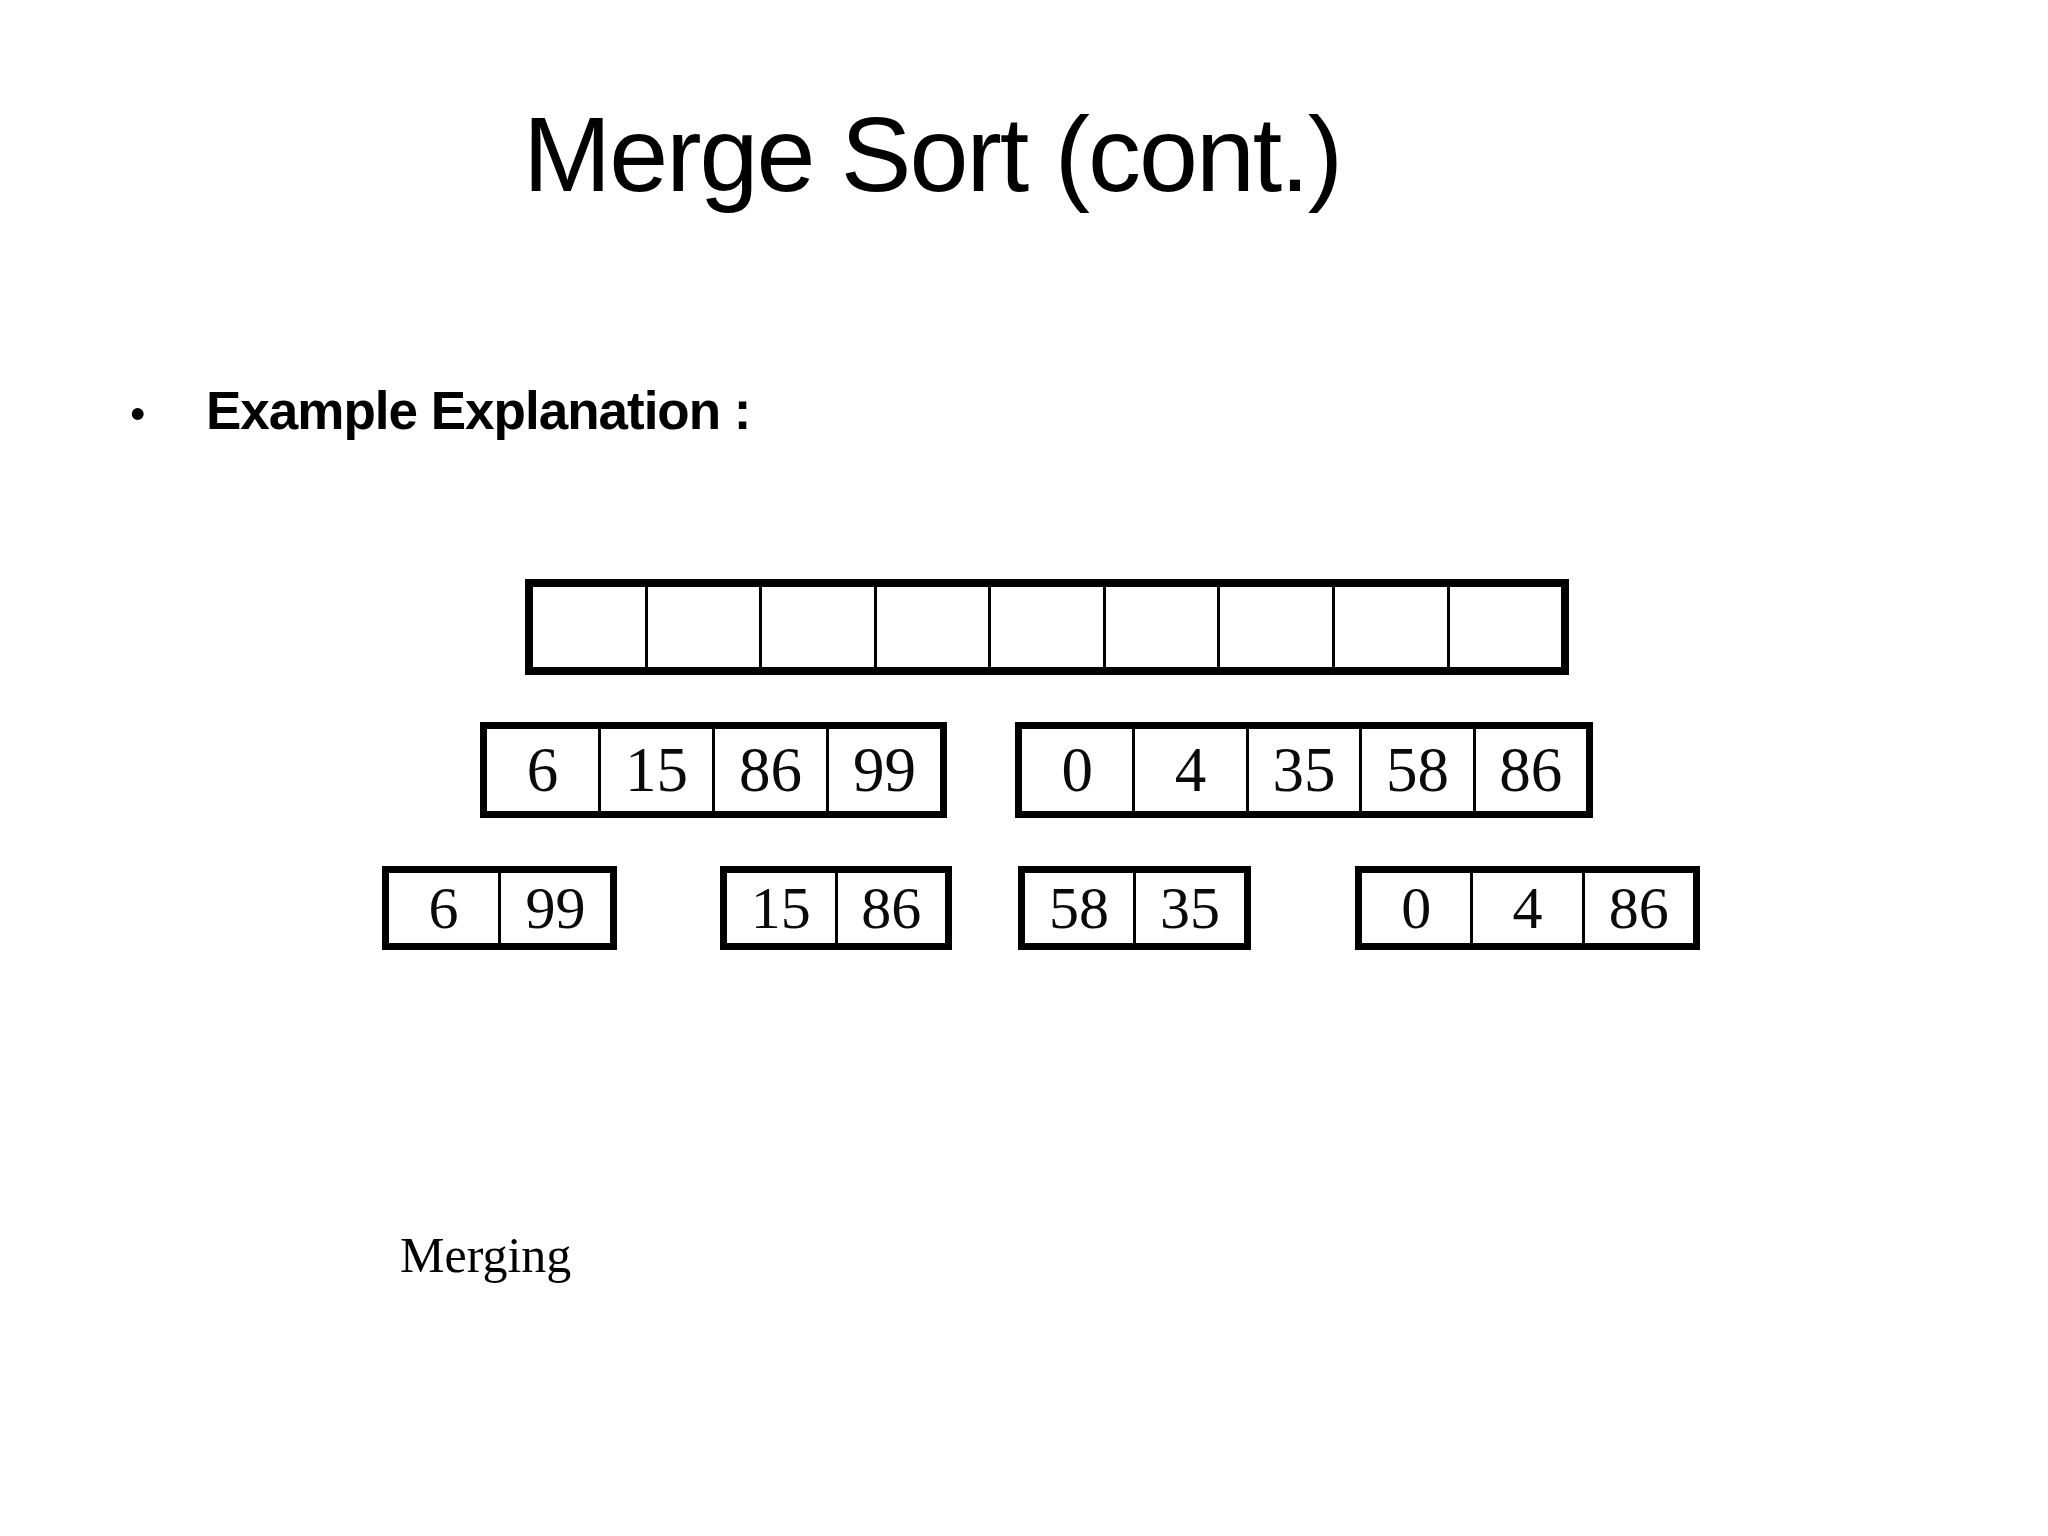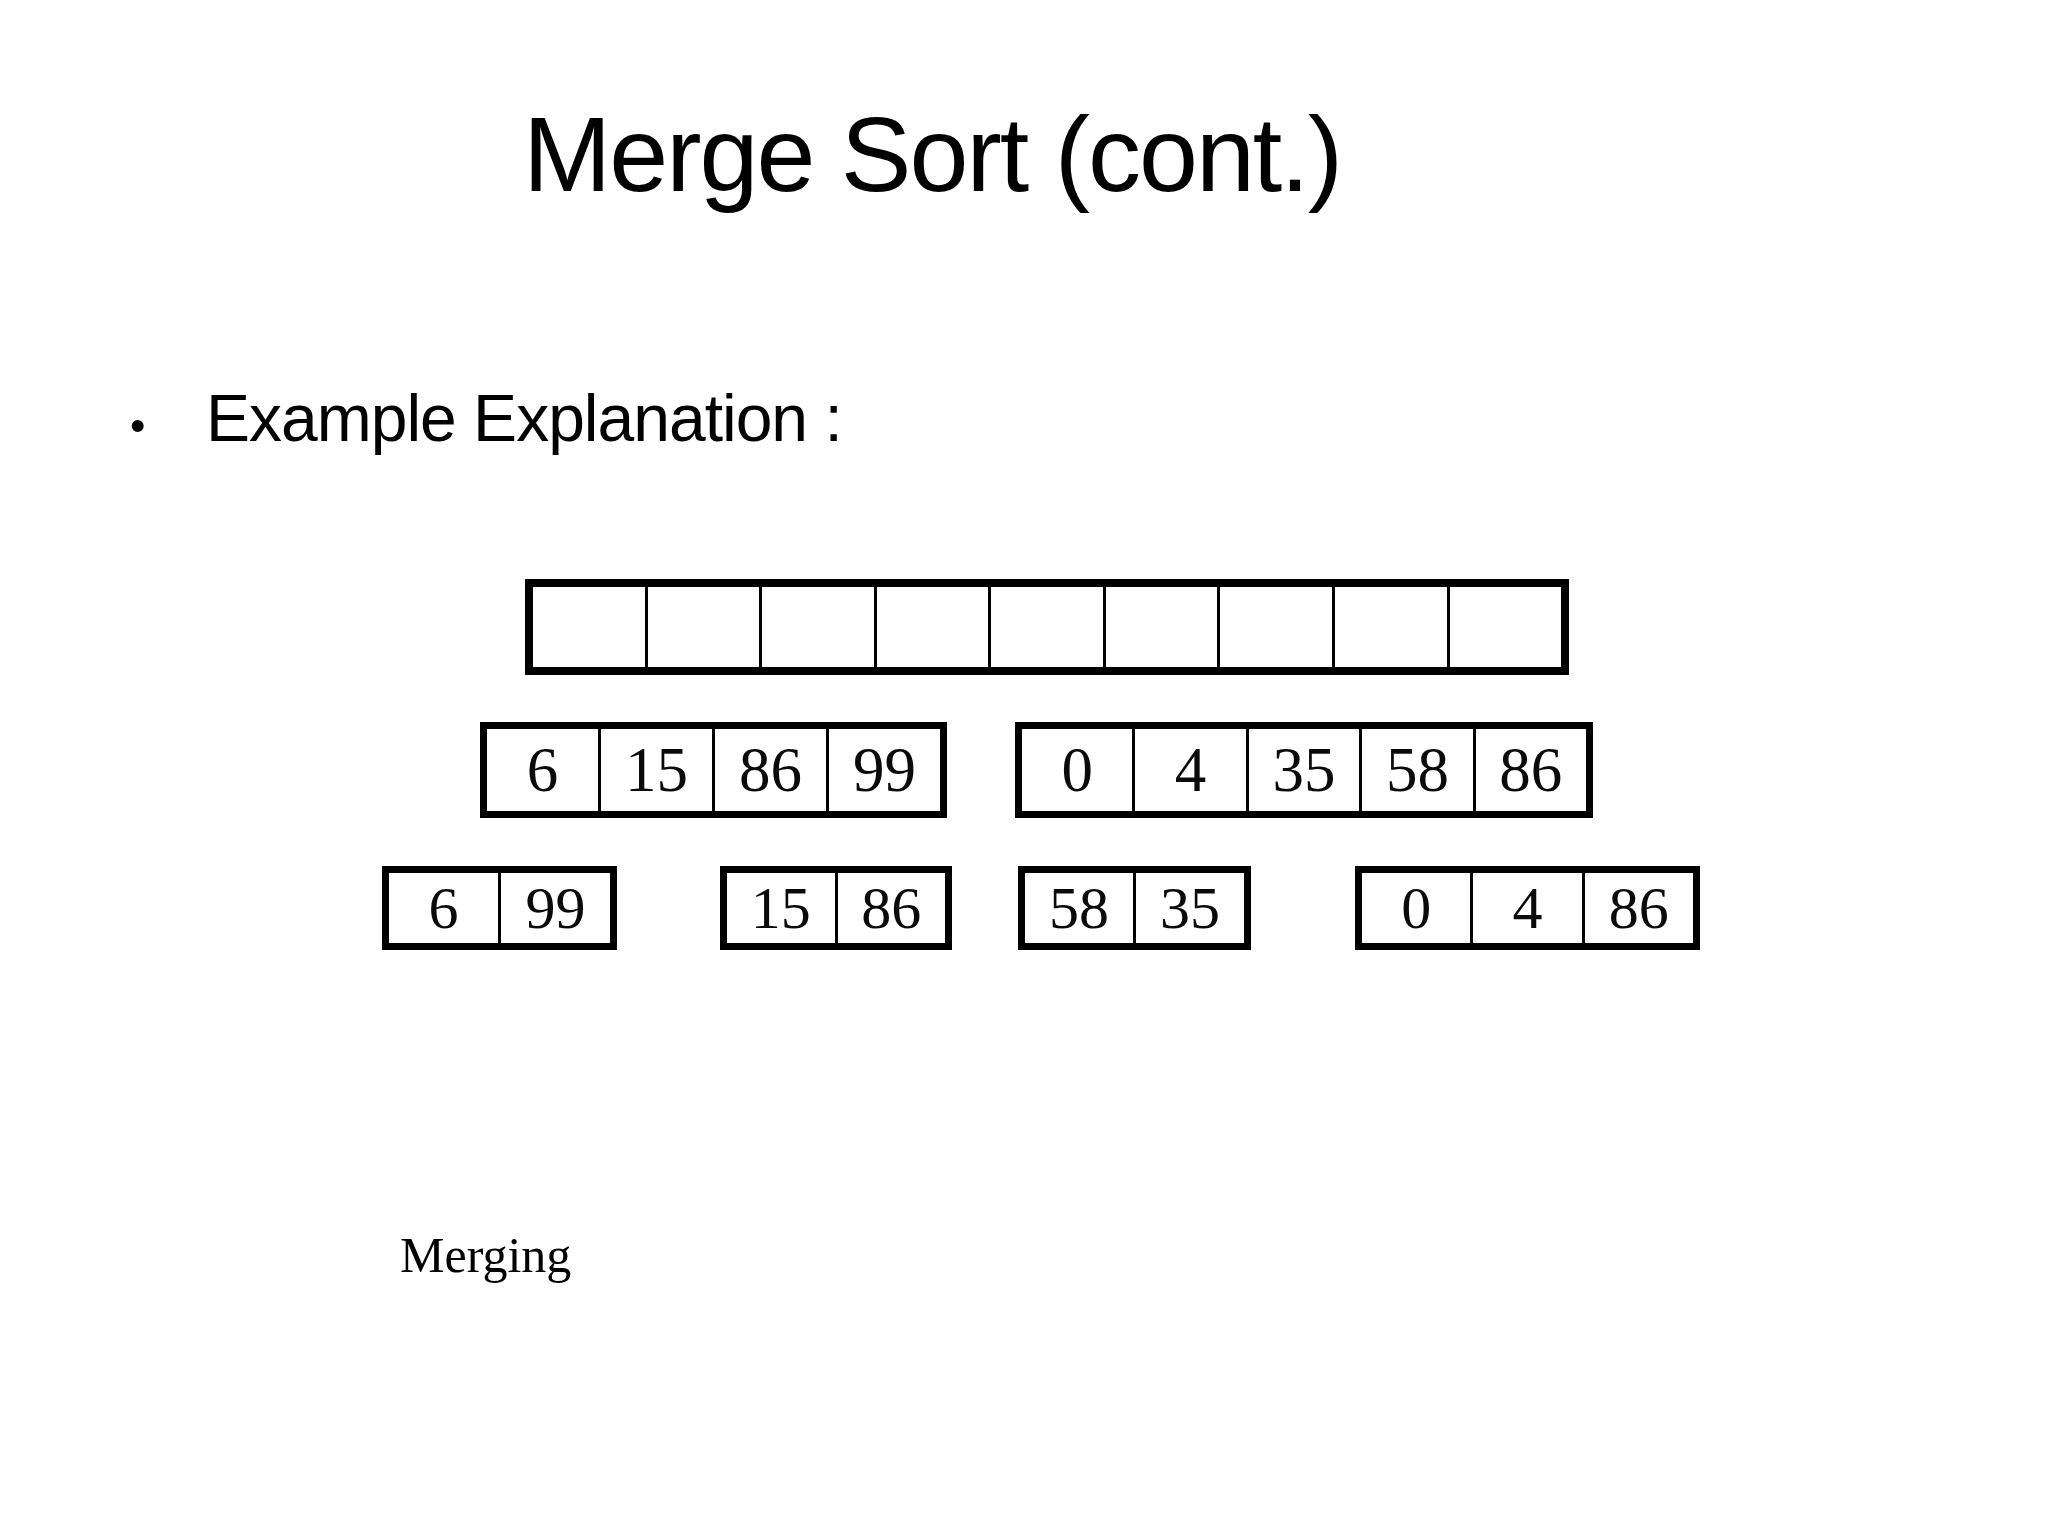--- a/index.html
+++ b/index.html
@@ -38,22 +38,22 @@
     color: #000000;
   }
   .bullet-marker {
     font-family: "Liberation Sans", sans-serif;
     font-size: 44px;
     width: 76px;
     color: #000000;
   }
   .bullet-text {
     font-family: "Liberation Sans", sans-serif;
-    font-weight: 400;
-    font-size: 66px;
+    font-weight: 700;
+    font-size: 53px;
     letter-spacing: -1px;
     color: #000000;
     white-space: nowrap;
   }
   .array {
     position: absolute;
     display: flex;
     box-sizing: border-box;
     border: 7px solid #000000;
     background: #ffffff;

